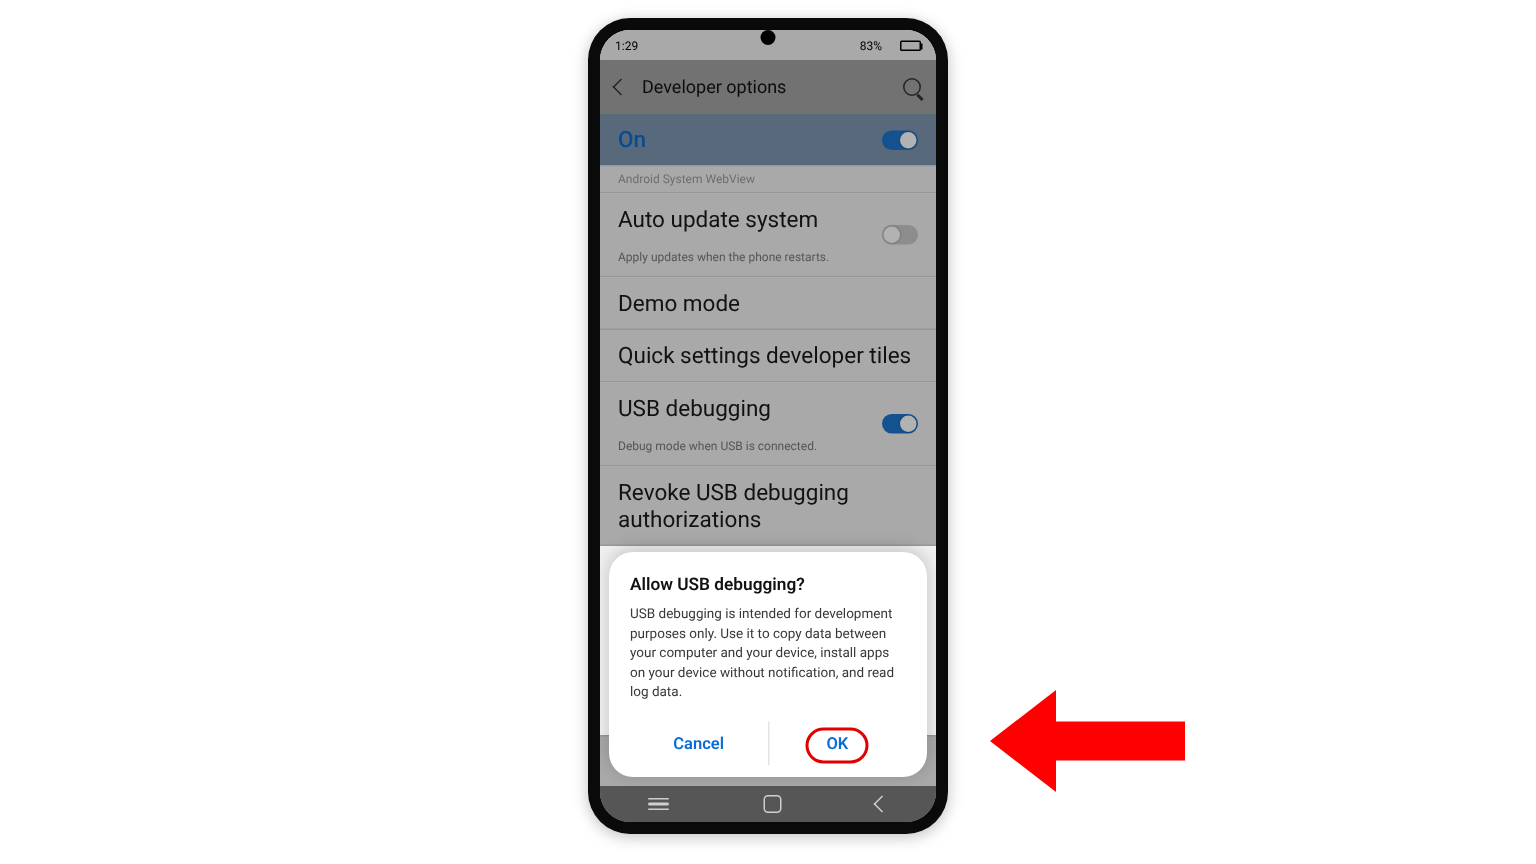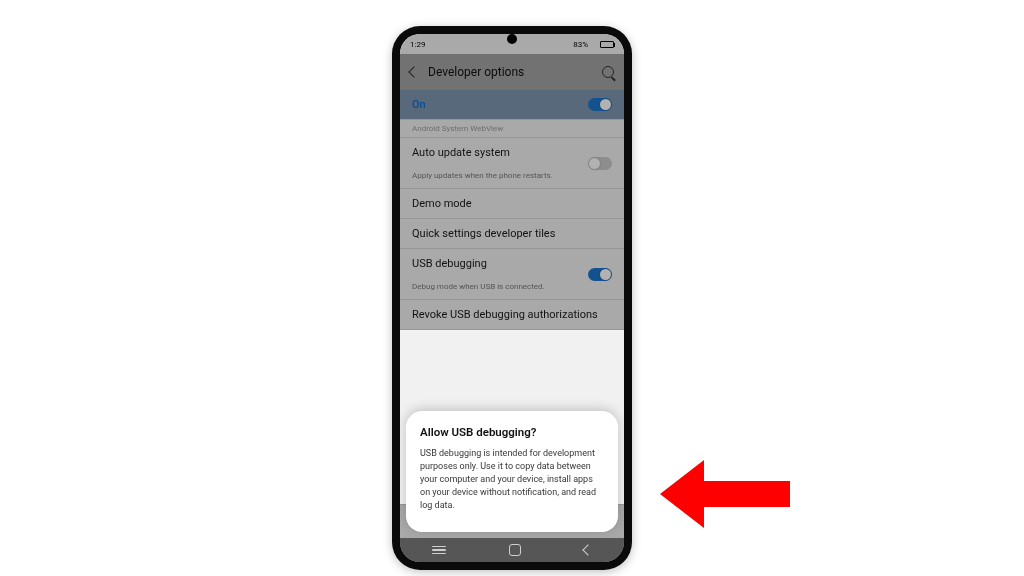--- a/index.html
+++ b/index.html
@@ -1,21 +1,21 @@
 <!DOCTYPE html>
 <html><head>
 <meta charset="utf-8">
 <style>
   * { box-sizing: border-box; margin: 0; padding: 0; }
   html, body { width: 1024px; height: 576px; background: #ffffff; font-family: -apple-system, Roboto, "Segoe UI", Arial, sans-serif; position: relative; overflow: hidden; }
 
   
   .phone {
     position: absolute;
-    left: 392px; top: 26px;
+    left: 392px; top: 12px;
     width: 240px; height: 544px;
     background: #0a0a0a;
     border-radius: 28px;
     box-shadow: 0 2px 10px rgba(0,0,0,.25);
     padding: 8px;
   }
   .screen {
     width: 100%; height: 100%;
     background: #f1f1f1;
     border-radius: 20px;
@@ -49,21 +49,21 @@
   .search { width:12px; height:12px; border:1.5px solid #333; border-radius:50%; position:relative; }
   .search::after { content:""; position:absolute; width:5px; height:1.5px; background:#333; bottom:-2px; right:-3px; transform:rotate(45deg); }
 
   
   .list { position: relative; }
   .row {
     padding: 8px 12px; border-bottom: 1px solid #d8d8d8; background:#f1f1f1;
     display:flex; align-items:center; justify-content:space-between; gap:8px;
   }
   .row .txt { display:flex; flex-direction:column; }
-  .row .label { font-size: 11px; color:#1a1a1a; }
+  .row .label { font-size: 15px; color:#1a1a1a; }
   .row .sub { font-size: 8px; color:#7a7a7a; margin-top:12px; }
   .section-header { font-size:8px; color:#8a8a8a; padding:6px 12px 4px; background:#ececec; border-bottom:1px solid #d8d8d8;}
   .row.on-row { background:#7b96b1; }
   .row.on-row .label { color:#0a6cd6; font-weight:500; }
   .row.cutoff .label { color:#9c9c9c; font-size:8px; }
   .row.peek { position:absolute; left:0; right:0; bottom: 24px; border-top:1px solid #d8d8d8; border-bottom:none; padding:6px 12px;}
   .row.peek .sub { font-size:8px; color:#8a8a8a;}
 
   
   .toggle {
@@ -206,20 +206,30 @@
 
     <div class="row peek dimmed">
       <div class="txt">
           <span class="sub">Turn SGPP AT commands on or off.</span>
         </div>
     </div>
 
     <div class="sheet">
       <div class="dlg-title">Allow USB debugging?</div>
       <div class="dlg-body">USB debugging is intended for development purposes only. Use it to copy data between your computer and your device, install apps on your device without notification, and read log data.</div>
+      <div class="dlg-actions">
+        <div class="dlg-btn">
+          <span>Cancel</span>
+        </div>
+        <div class="divider"></div>
+        <div class="dlg-btn">
+          <span>OK</span>
+          <span class="ok-highlight"></span>
+        </div>
+      </div>
     </div>
 
     <div class="navbar">
       <div class="nav-recent">
           <span></span>
           <span></span>
           <span></span>
         </div>
       <div class="nav-home"></div>
       <div class="nav-back"></div>

